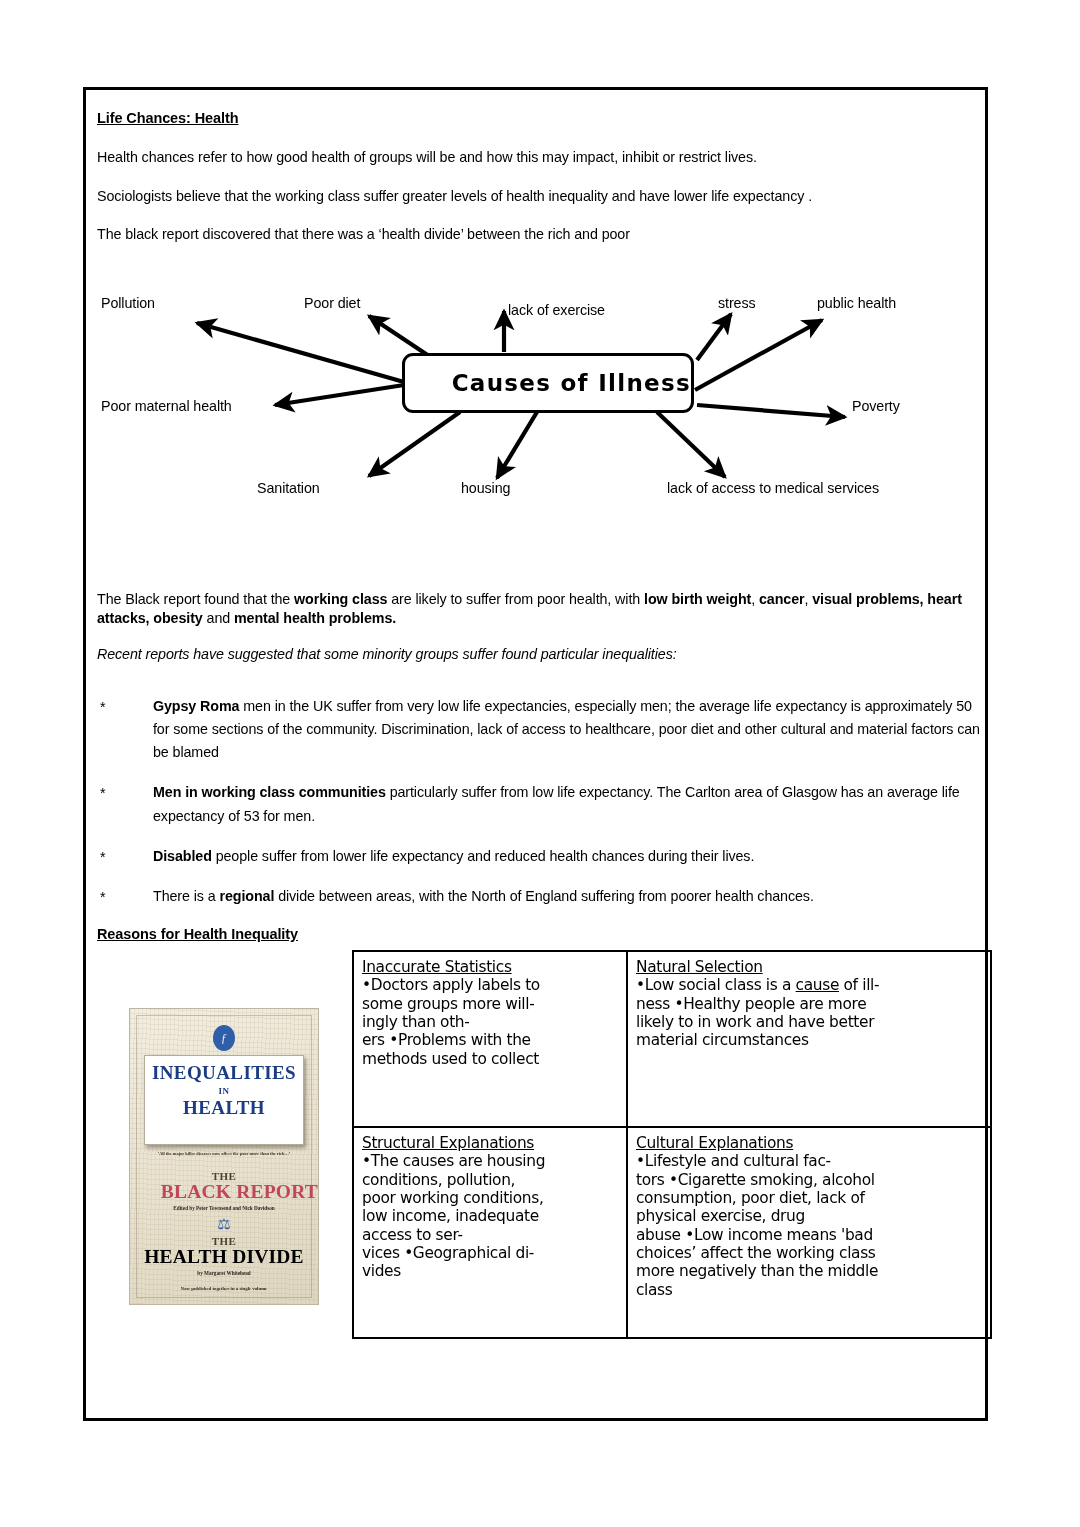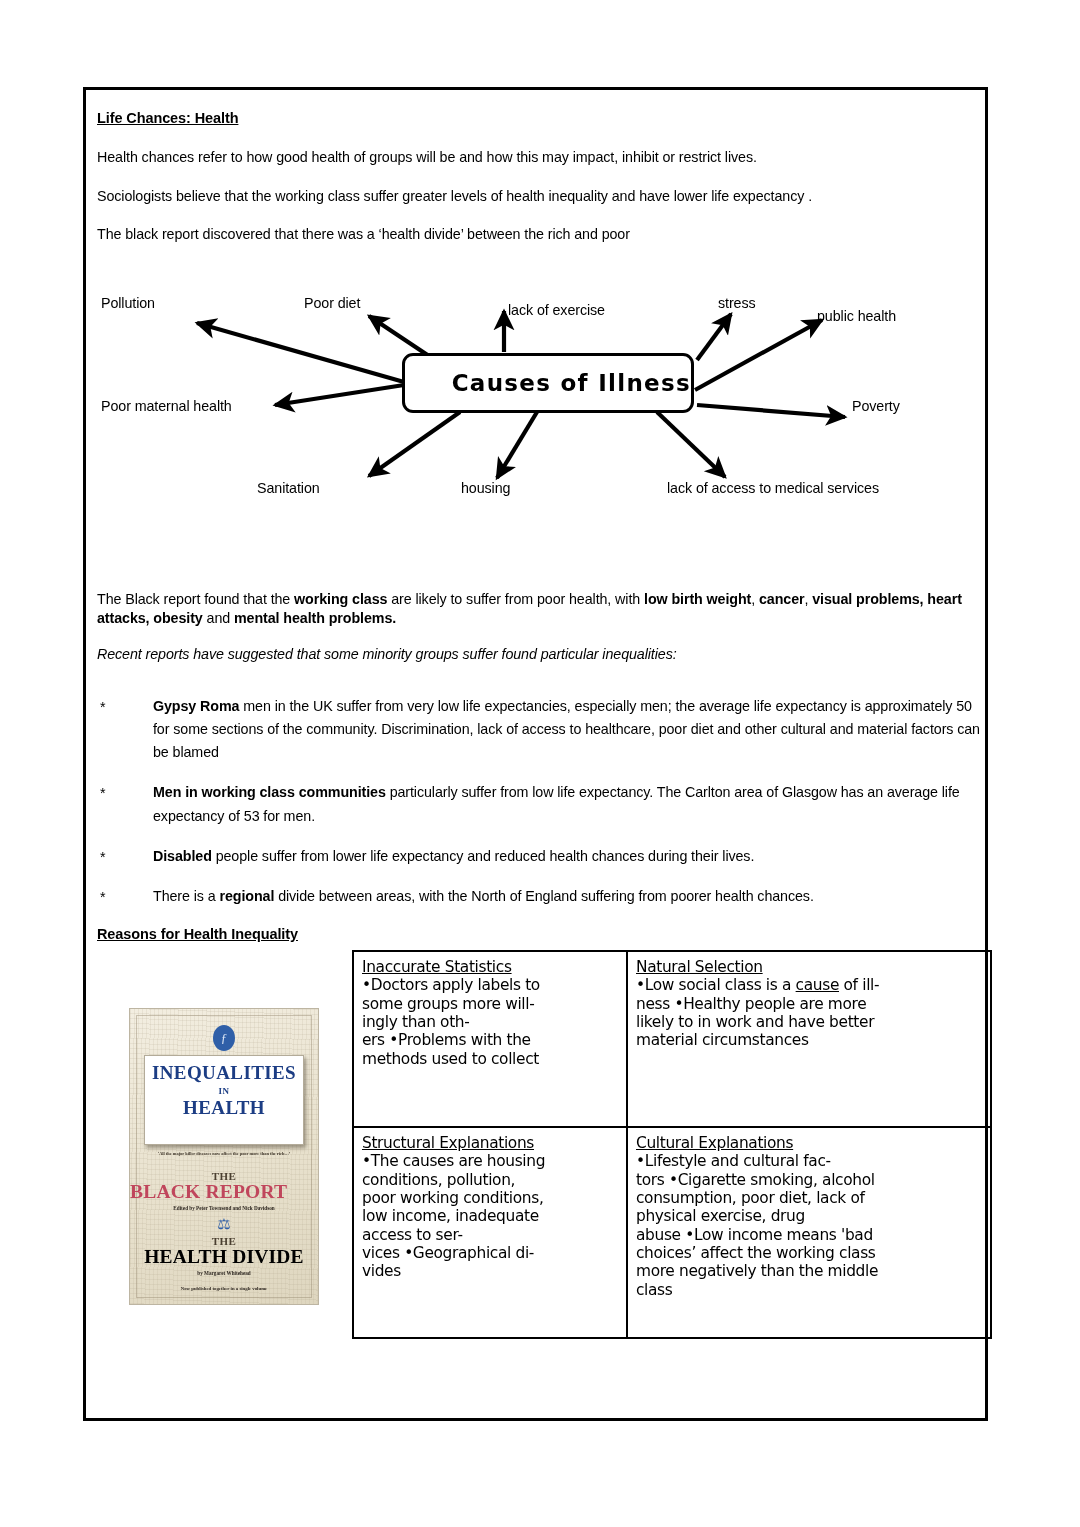--- a/index.html
+++ b/index.html
@@ -182,21 +182,21 @@
     color: #3b3226;
     font-weight: bold;
   }
   .bc-the1 {
     position: absolute; left: 0; right: 0; top: 161px;
     text-align: center; font-size: 11px; font-weight: bold;
     color: #4a3f30; letter-spacing: .5px;
   }
   .bc-black {
     position: absolute; left: 0; right: 0; top: 172px;
-    text-align: left; font-size: 19.5px; font-weight: bold;
+    text-align: right; font-size: 19.5px; font-weight: bold;
     color: #c0465c; letter-spacing: .2px;
   }
   .bc-ed {
     position: absolute; left: 8px; right: 8px; top: 196px;
     text-align: center; font-size: 5.2px; font-weight: bold; color: #2d2620;
   }
   .bc-scales {
     position: absolute; left: 0; right: 0; top: 206px;
     text-align: center; font-size: 15px; color: #2f5fa8;
   }
@@ -299,21 +299,21 @@
     </svg>
 
     <div id="centre-box">
       <span>Causes of Illness</span>
     </div>
 
     <div class="dlabel" style="left:4px;  top:5px;">Pollution</div>
     <div class="dlabel" style="left:207px;top:5px;">Poor diet</div>
     <div class="dlabel" style="left:411px;top:12px;">lack of exercise</div>
     <div class="dlabel" style="left:621px;top:5px;">stress</div>
-    <div class="dlabel" style="left:720px;top:18px;">public health</div>
+    <div class="dlabel" style="left:720px;top:5px;">public health</div>
     <div class="dlabel" style="left:4px;  top:108px;">Poor maternal health</div>
     <div class="dlabel" style="left:755px;top:108px;">Poverty</div>
     <div class="dlabel" style="left:160px;top:190px;">Sanitation</div>
     <div class="dlabel" style="left:364px;top:190px;">housing</div>
     <div class="dlabel" style="left:570px;top:190px;">lack of access to medical services</div>
   </div>
 
   <div id="mid-block">
     <p class="para"><span>The Black report found that the </span><b>working class</b><span> are likely to suffer from poor health, with </span><b>low birth weight</b><span>, </span><b>cancer</b><span>, </span><b>visual problems, heart attacks, obesity</b><span> and </span><b>mental health problems.</b></p>
     <p class="para"><i>Recent reports have suggested that some minority groups suffer found particular inequalities:</i></p>

